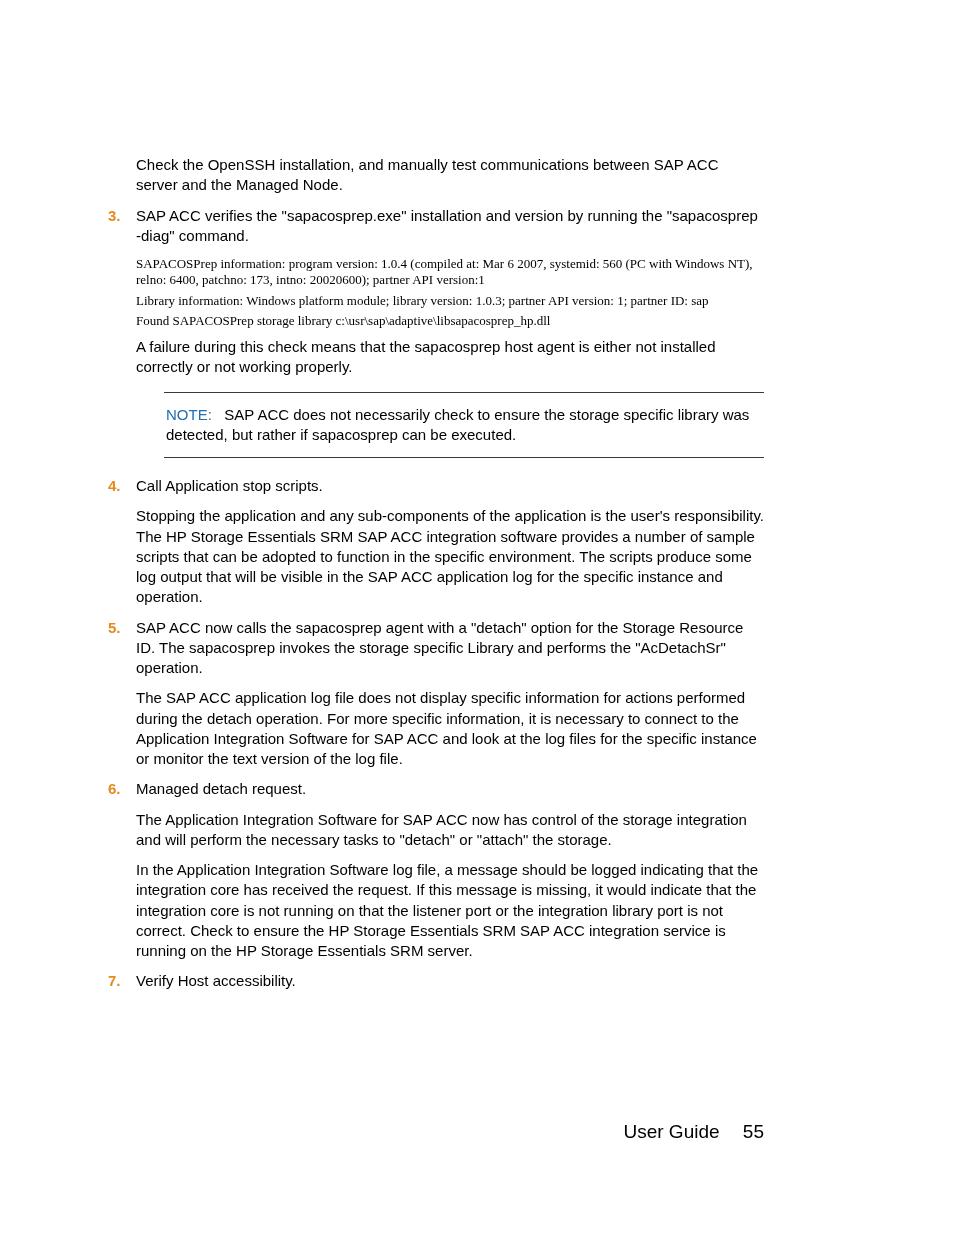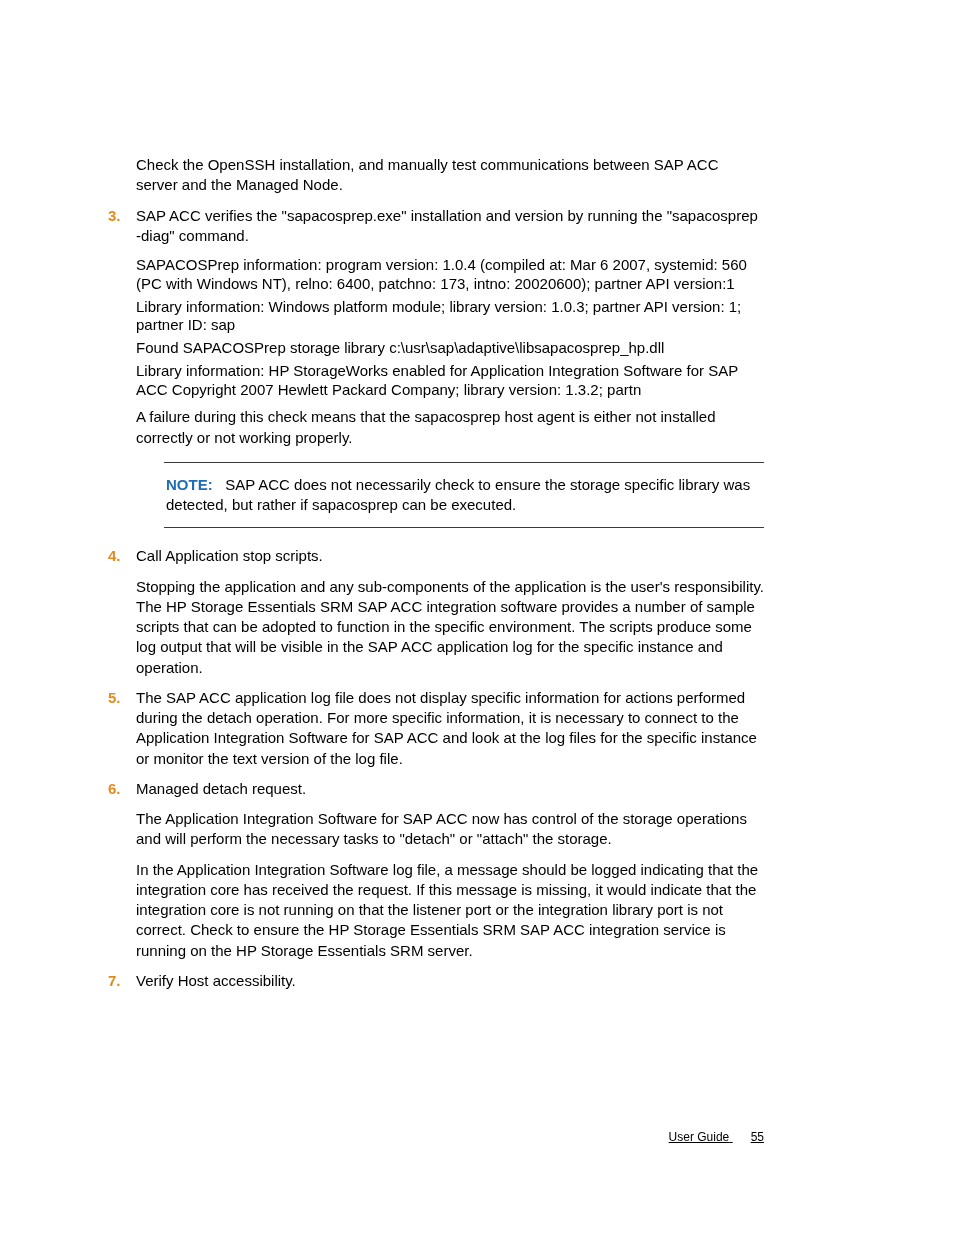--- a/index.html
+++ b/index.html
@@ -38,44 +38,43 @@
     left: 0;
     top: 0;
     color: #e38b1d;
     font-weight: 600;
     font-size: 15px;
   }
   .indent-para {
     margin: 6px 0 10px 0;
   }
   .code-block {
-    font-family: Liberation Sans, sans-serif;
-    font-size: 15px;
+    font-family: Liberation Serif, serif;
+    font-size: 13px;
     line-height: 1.25;
     margin: 4px 0 2px 0;
     white-space: pre-wrap;
     word-break: break-word;
   }
   .note-box {
     margin: 14px 0 18px 28px;
     border-top: 1px solid #3a3a3a;
     border-bottom: 1px solid #3a3a3a;
     padding: 12px 2px 12px 2px;
   }
   .note-label {
     color: #1f6db5;
-    font-weight: 700;
+    font-weight: 400;
   }
   .footer-line {
     position: absolute;
     bottom: 90px;
     right: 108px;
-    font-size: 12px;
+    font-size: 19px;
     font-weight: 300;
-    text-decoration: underline;
   }
   .footer-page {
     margin-left: 18px;
   }
 </style>
 </head>
 <body>
 
 <div class="page">
 
@@ -85,45 +84,45 @@
 
   <ol class="steps">
 
     <li>
       <span class="marker">3.</span>
       <p class="indent-para">SAP ACC verifies the "sapacosprep.exe" installation and version by running the "sapacosprep -diag" command.</p>
 
       <div class="code-block">SAPACOSPrep information: program version: 1.0.4 (compiled at: Mar 6 2007, systemid: 560 (PC with Windows NT), relno: 6400, patchno: 173, intno: 20020600); partner API version:1</div>
       <div class="code-block">Library information: Windows platform module; library version: 1.0.3; partner API version: 1; partner ID: sap</div>
       <div class="code-block">Found SAPACOSPrep storage library c:\usr\sap\adaptive\libsapacosprep_hp.dll</div>
-      <div class="code-block">Library information: HP StorageWorks enabled for Application Integration Software for SAP ACC Copyright 2007 Hewlett Packard Company; library version: 1.3.2; partn</div>
 
       <p class="indent-para" style="margin-top:8px;">A failure during this check means that the sapacosprep host agent is either not installed correctly or not working properly.</p>
 
       <div class="note-box">
         <span class="note-label">NOTE:</span>
         <span>&nbsp;&nbsp;</span><span>SAP ACC does not necessarily check to ensure the storage specific library was detected, but rather if sapacosprep can be executed.</span>
       </div>
     </li>
 
     <li>
       <span class="marker">4.</span>
       <p class="indent-para">Call Application stop scripts.</p>
       <p class="indent-para">Stopping the application and any sub-components of the application is the user's responsibility. The HP Storage Essentials SRM SAP ACC integration software provides a number of sample scripts that can be adopted to function in the specific environment. The scripts produce some log output that will be visible in the SAP ACC application log for the specific instance and operation.</p>
     </li>
 
     <li>
       <span class="marker">5.</span>
+      <p class="indent-para">SAP ACC now calls the sapacosprep agent with a "detach" option for the Storage Resource ID. The sapacosprep invokes the storage specific Library and performs the "AcDetachSr" operation.</p>
       <p class="indent-para">The SAP ACC application log file does not display specific information for actions performed during the detach operation. For more specific information, it is necessary to connect to the Application Integration Software for SAP ACC and look at the log files for the specific instance or monitor the text version of the log file.</p>
     </li>
 
     <li>
       <span class="marker">6.</span>
       <p class="indent-para">Managed detach request.</p>
-      <p class="indent-para">The Application Integration Software for SAP ACC now has control of the storage operations and will perform the necessary tasks to "detach" or "attach" the storage.</p>
+      <p class="indent-para">The Application Integration Software for SAP ACC now has control of the storage integration and will perform the necessary tasks to "detach" or "attach" the storage.</p>
       <p class="indent-para">In the Application Integration Software log file, a message should be logged indicating that the integration core has received the request. If this message is missing, it would indicate that the integration core is not running on that the listener port or the integration library port is not correct. Check to ensure the HP Storage Essentials SRM SAP ACC integration service is running on the HP Storage Essentials SRM server.</p>
     </li>
 
     <li>
       <span class="marker">7.</span>
       <p class="indent-para">Verify Host accessibility.</p>
     </li>
 
   </ol>
 

